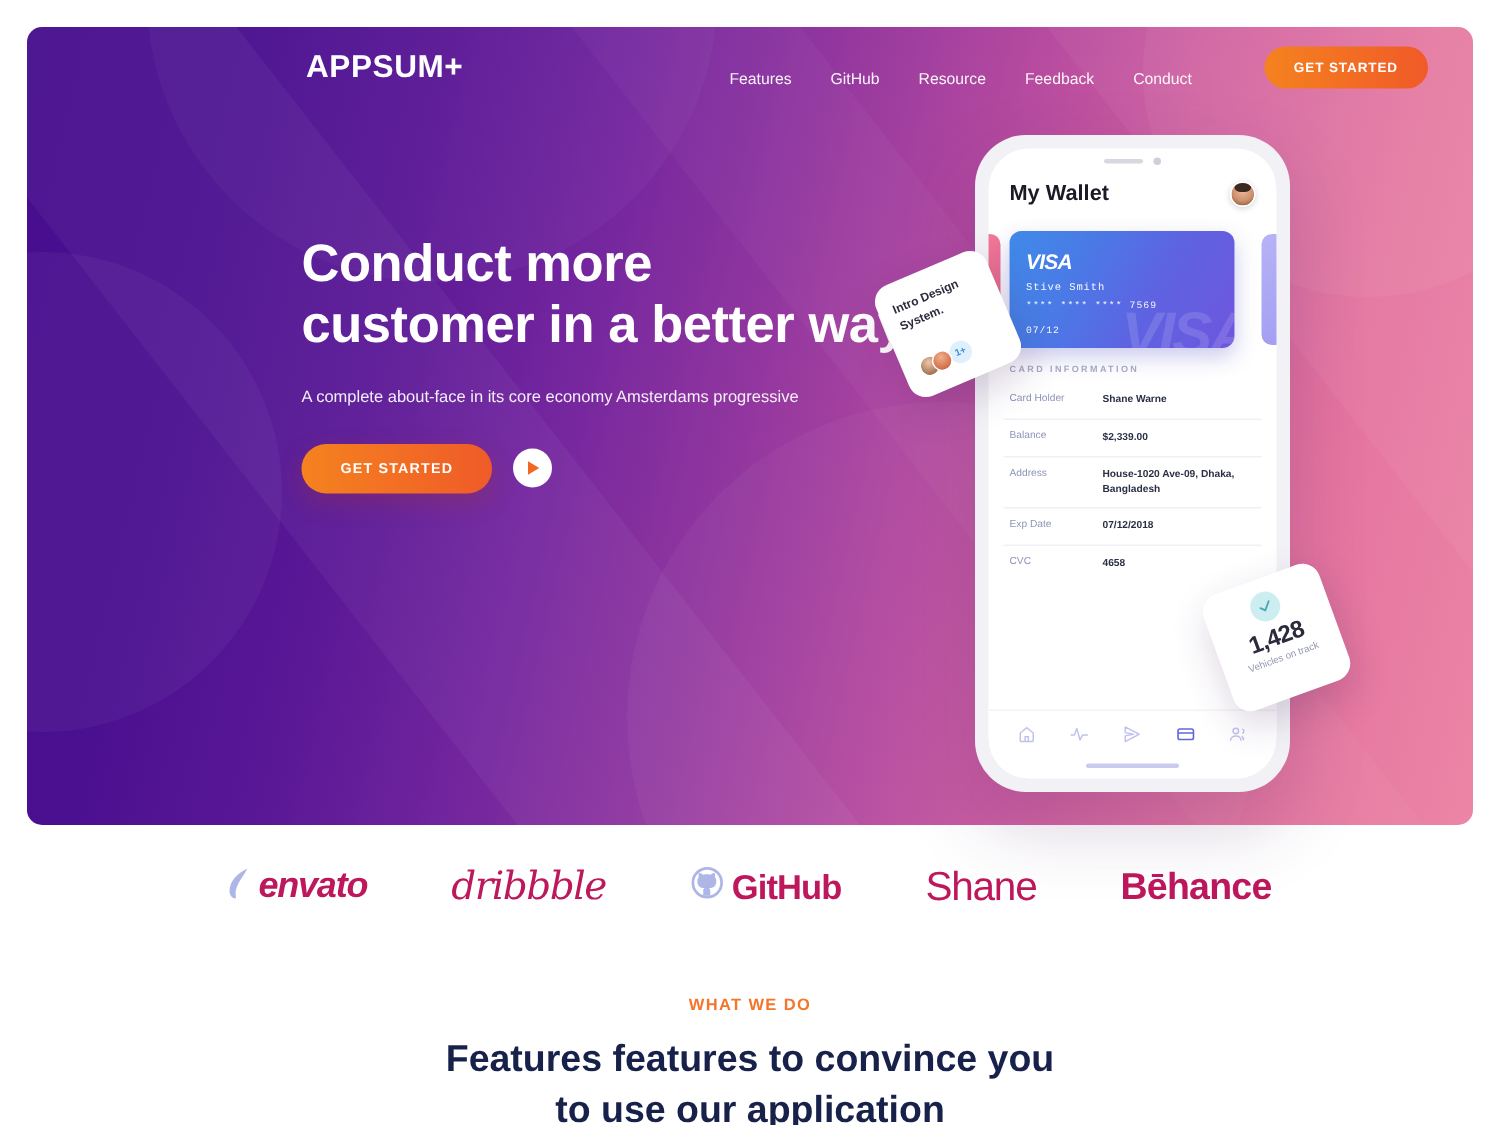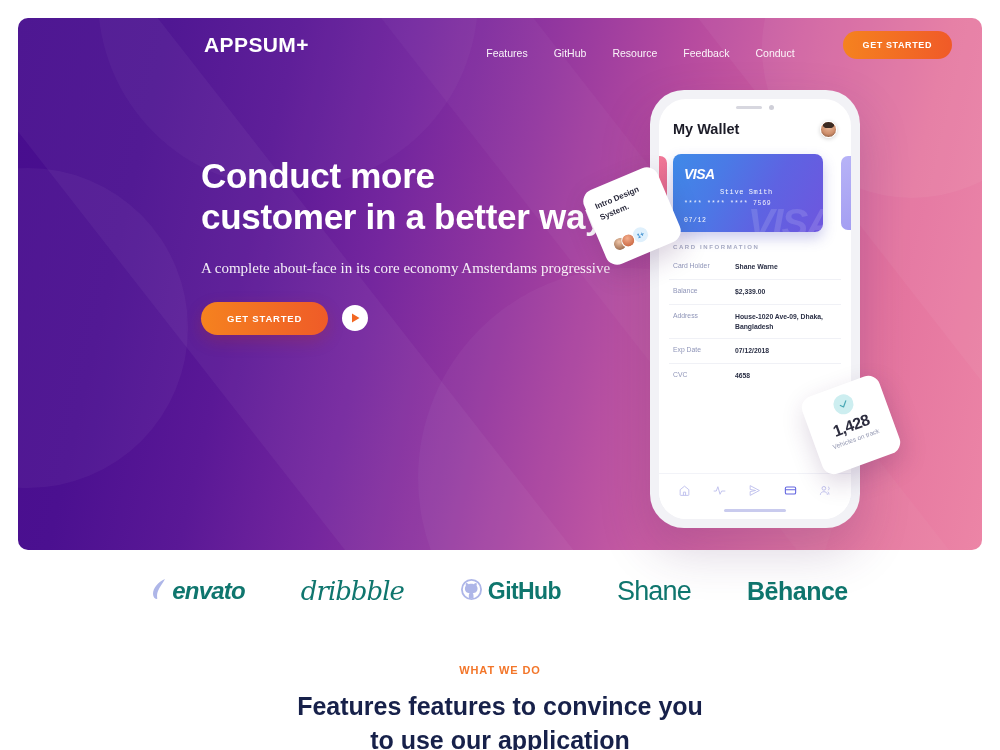--- a/index.html
+++ b/index.html
@@ -80,21 +80,21 @@
   
   .hero-copy { position: absolute; left: 183px; top: 138px; width: 420px; z-index: 15; }
   .hero-title {
     color: #fff;
     font-size: 35px; line-height: 1.16;
     font-weight: bold; letter-spacing: -0.3px;
   }
   .hero-sub {
     margin-top: 20px;
     color: rgba(255,255,255,0.92);
-    font-size: 15px; line-height: 1.5; font-family: Liberation Serif, serif;
+    font-size: 11px; line-height: 1.5;
   }
   .hero-actions { margin-top: 22px; display: flex; align-items: center; gap: 14px; }
   .btn-started {
     background: linear-gradient(90deg,#f5821f 0%, #ef5b28 100%);
     color:#fff; font-size: 9.5px; font-weight: bold; letter-spacing: 0.8px;
     padding: 11px 26px; border: none; border-radius: 20px; cursor: pointer;
     box-shadow: 0 6px 16px rgba(180,50,20,0.25);
   }
   .btn-play {
     width: 26px; height: 26px; border-radius: 50%;
@@ -176,21 +176,21 @@
     color: rgba(255,255,255,0.13); letter-spacing: -2px;
   }
   .visa-logo {
     position: absolute; left: 11px; top: 12px;
     font-size: 14px; font-weight: bold; font-style: italic;
     color: #fff; letter-spacing: -0.5px;
   }
   .visa-name {
     position: absolute; left: 11px; top: 34px;
     font-family: "Liberation Mono", monospace;
-    font-size: 7px; color: rgba(255,255,255,0.95); letter-spacing: 0.6px; margin-left: 36px;
+    font-size: 7px; color: rgba(255,255,255,0.95); letter-spacing: 0.6px;
   }
   .visa-num {
     position: absolute; left: 11px; top: 46px;
     font-family: "Liberation Mono", monospace;
     font-size: 6.5px; color: rgba(255,255,255,0.9); letter-spacing: 0.7px;
   }
   .visa-exp {
     position: absolute; left: 11px; bottom: 8px;
     font-family: "Liberation Mono", monospace;
     font-size: 6.5px; color: rgba(255,255,255,0.95); letter-spacing: 0.6px;
@@ -272,21 +272,21 @@
   .stat-num { font-size: 16px; font-weight: bold; color: #2b2b3d; text-align: center; letter-spacing: -0.5px; }
   .stat-cap { font-size: 6.5px; color: #9296b0; text-align: center; margin-top: 1px; }
 
   
   .logos {
     position: absolute; left: 0; top: 560px;
     width: 1000px; height: 62px;
     display: flex; align-items: center; justify-content: center;
     gap: 56px;
   }
-  .logo { color: #0f766e; display: flex; align-items: center; gap: 5px; white-space: nowrap; }
+  .logo { color: #be185d; display: flex; align-items: center; gap: 5px; white-space: nowrap; }
   .logo-envato { font-size: 24px; font-weight: bold; font-style: italic; letter-spacing: -0.8px; }
   .logo-dribbble { font-size: 26px; font-style: italic; letter-spacing: -1px; font-family: "DejaVu Serif", serif; }
   .logo-github { font-size: 23px; font-weight: bold; letter-spacing: -0.6px; }
   .logo-google { font-size: 27px; letter-spacing: -0.8px; }
   .logo-behance { font-size: 25px; font-weight: bold; letter-spacing: -0.5px; }
 
   
   .wwd { position: absolute; left: 0; top: 664px; width: 1000px; text-align: center; }
   .wwd-eyebrow {
     color: #f3762a; font-size: 11px; font-weight: bold; letter-spacing: 0.9px;

